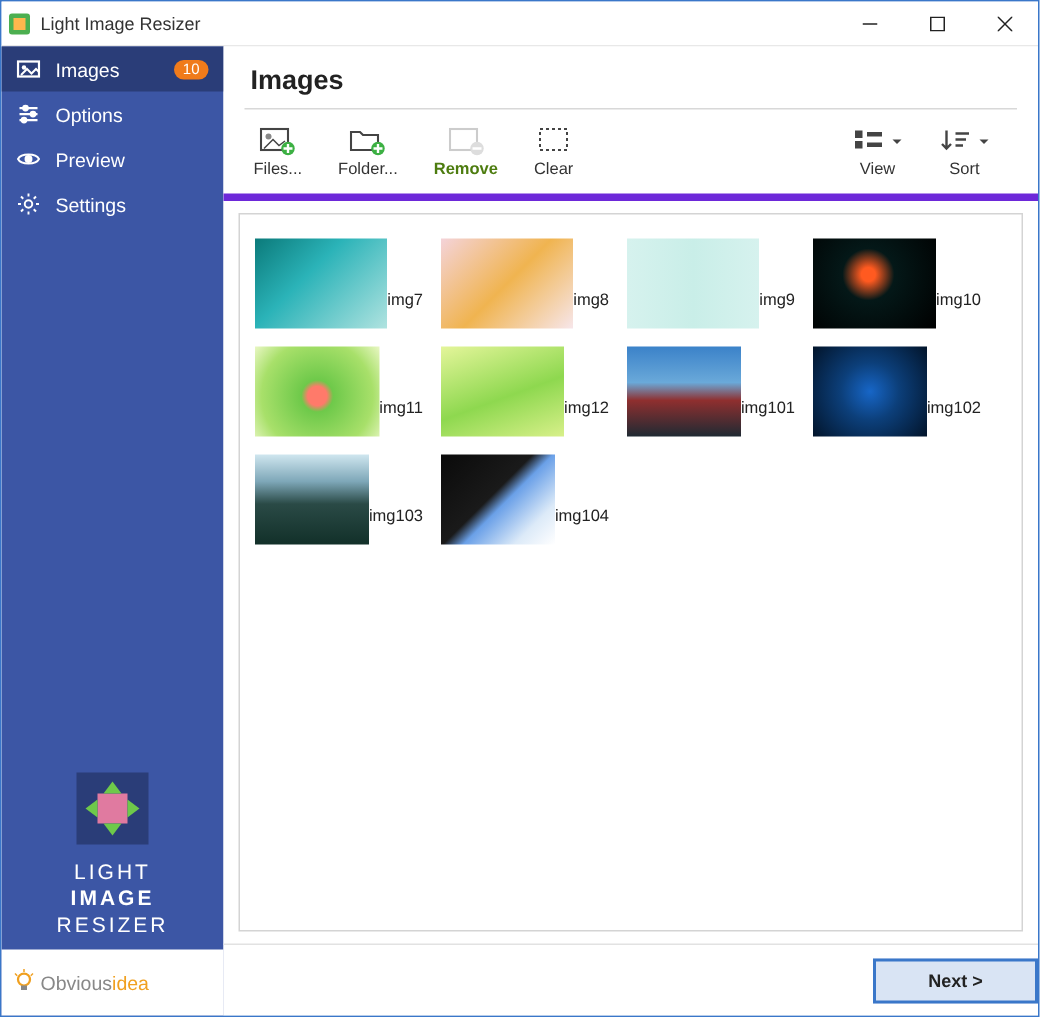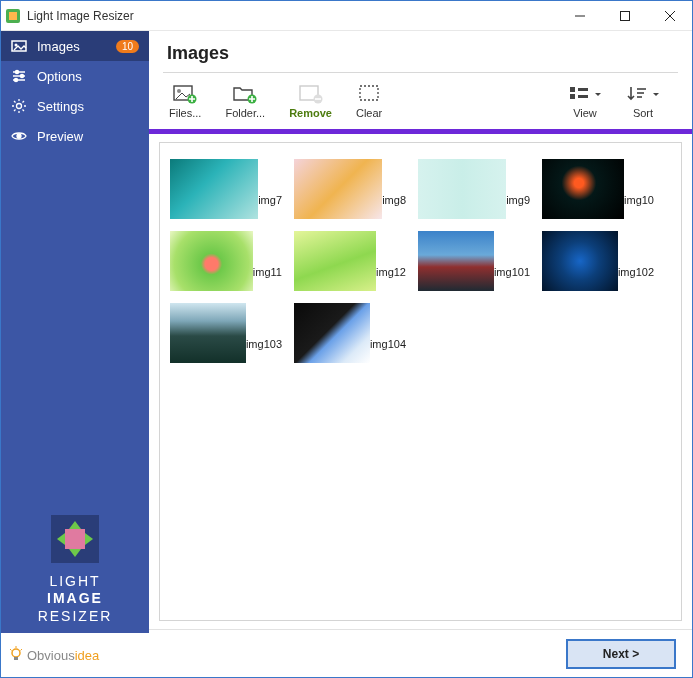--- a/index.html
+++ b/index.html
@@ -37,21 +37,21 @@
   .tbtn.disabled { color: #4d7c0f; cursor: default; font-weight: bold; }
   .tbtn .ticon { height: 22px; display: flex; align-items: center; justify-content: center; margin-bottom: 2px; }
   .tbtn .tlabel { font-size: 11px; }
   .tspacer { flex: 1; }
   .filegrid-wrap { flex: 1; padding: 8px 10px; overflow: auto; }
   .panel { border: 1px solid #d4d4d4; padding: 12px 6px 4px; min-height: 100%; }
   .thumbs { display: flex; flex-wrap: wrap; gap: 4px 4px; }
   .thumb { width: 120px; display: flex; flex-direction: row; align-items: center; padding: 4px; cursor: pointer; }
   .thumb .pic { width: 100px; height: 60px; background-size: cover; background-position: center; border: 0; }
   .thumb .cap { font-size: 11px; color: #222; margin-top: 22px; text-align: center; }
-  .bottombar { height: 48px; border-top: 1px solid #e2e2e2; display: flex; align-items: center; justify-content: flex-end; padding-right: 16px; }
+  .bottombar { height: 48px; border-top: 1px solid #e2e2e2; display: flex; align-items: center; justify-content: flex-end; }
   .nextbtn { width: 110px; height: 30px; background: #d9e4f4; border: 2px solid #3a77c9; color: #222; font-size: 12px; font-weight: 600; cursor: pointer; display:flex; align-items:center; justify-content:center; }
 </style>
 </head>
 <body>
 
 <div class="titlebar">
   <span class="appicon">
     <svg viewBox="0 0 16 16" width="16" height="16">
         <rect x="1" y="1" width="14" height="14" fill="#4caf50" rx="2"></rect>
         <rect x="4" y="4" width="8" height="8" fill="#ffb74d"></rect>
@@ -101,34 +101,34 @@
             <circle cx="11" cy="8" r="1.5" fill="#fff"></circle>
             <line x1="2" y1="12" x2="14" y2="12"></line>
             <circle cx="5" cy="12" r="1.5" fill="#fff"></circle>
           </svg>
         </span>
       <span class="slabel">Options</span>
     </div>
     <div class="sideitem">
       <span class="sicon">
           <svg width="16" height="16" viewBox="0 0 16 16" stroke="#fff" stroke-width="1.3" fill="none">
+            <path d="M1 8 C3 4 13 4 15 8 C13 12 3 12 1 8 Z"></path>
+            <circle cx="8" cy="8" r="2" fill="#fff"></circle>
+          </svg>
+        </span>
+      <span class="slabel">Preview</span>
+    </div>
+    <div class="sideitem">
+      <span class="sicon">
+          <svg width="16" height="16" viewBox="0 0 16 16" stroke="#fff" stroke-width="1.3" fill="none">
             <circle cx="8" cy="8" r="2.5"></circle>
             <path d="M8 1v2M8 13v2M1 8h2M13 8h2M3 3l1.5 1.5M11.5 11.5L13 13M13 3l-1.5 1.5M4.5 11.5L3 13"></path>
           </svg>
         </span>
       <span class="slabel">Settings</span>
-    </div>
-    <div class="sideitem">
-      <span class="sicon">
-          <svg width="16" height="16" viewBox="0 0 16 16" stroke="#fff" stroke-width="1.3" fill="none">
-            <path d="M1 8 C3 4 13 4 15 8 C13 12 3 12 1 8 Z"></path>
-            <circle cx="8" cy="8" r="2" fill="#fff"></circle>
-          </svg>
-        </span>
-      <span class="slabel">Preview</span>
     </div>
 
     <div class="sidebar-spacer"></div>
 
     <div class="logo-box">
       <div class="logosq">
         <svg width="44" height="44" viewBox="0 0 44 44">
             <rect x="12" y="12" width="20" height="20" fill="#e07aa0"></rect>
             <path d="M22 4 L28 12 L16 12 Z" fill="#6ec94a"></path>
             <path d="M22 40 L28 32 L16 32 Z" fill="#6ec94a"></path>

